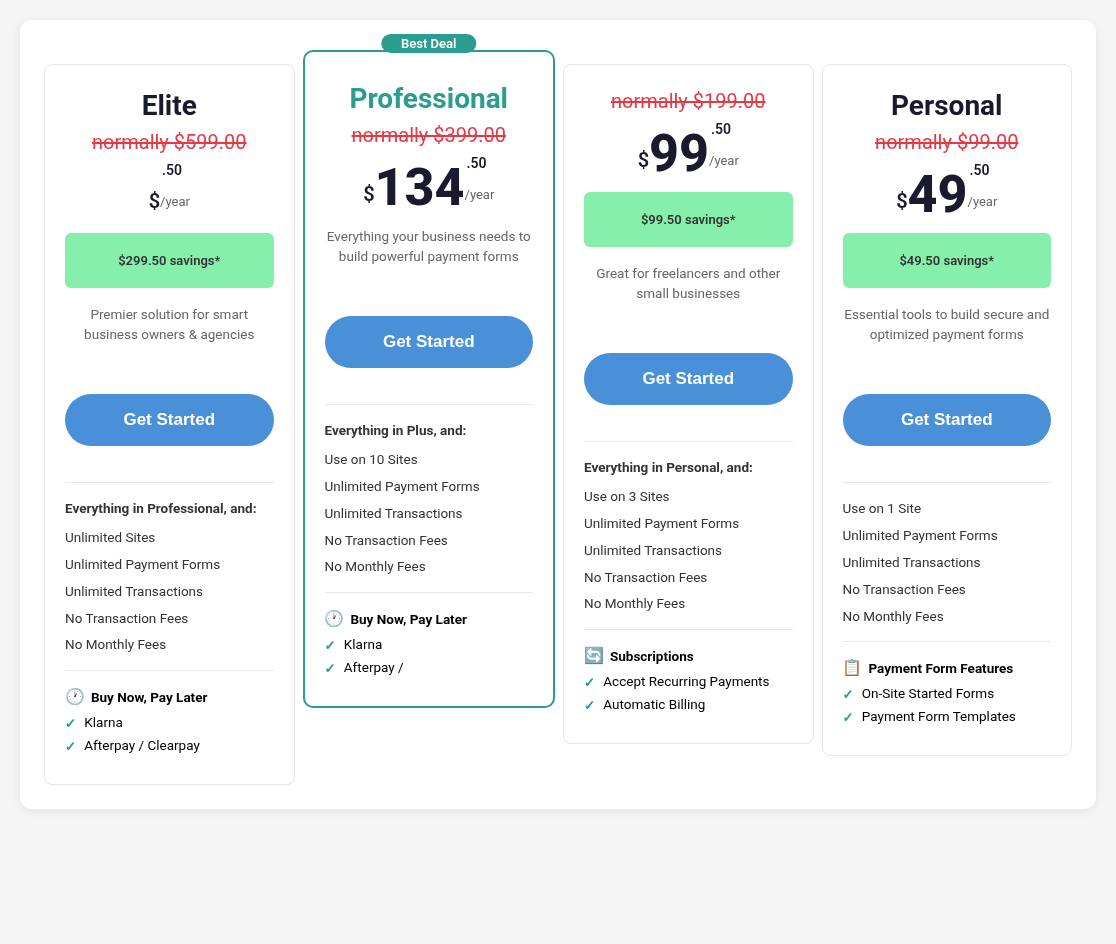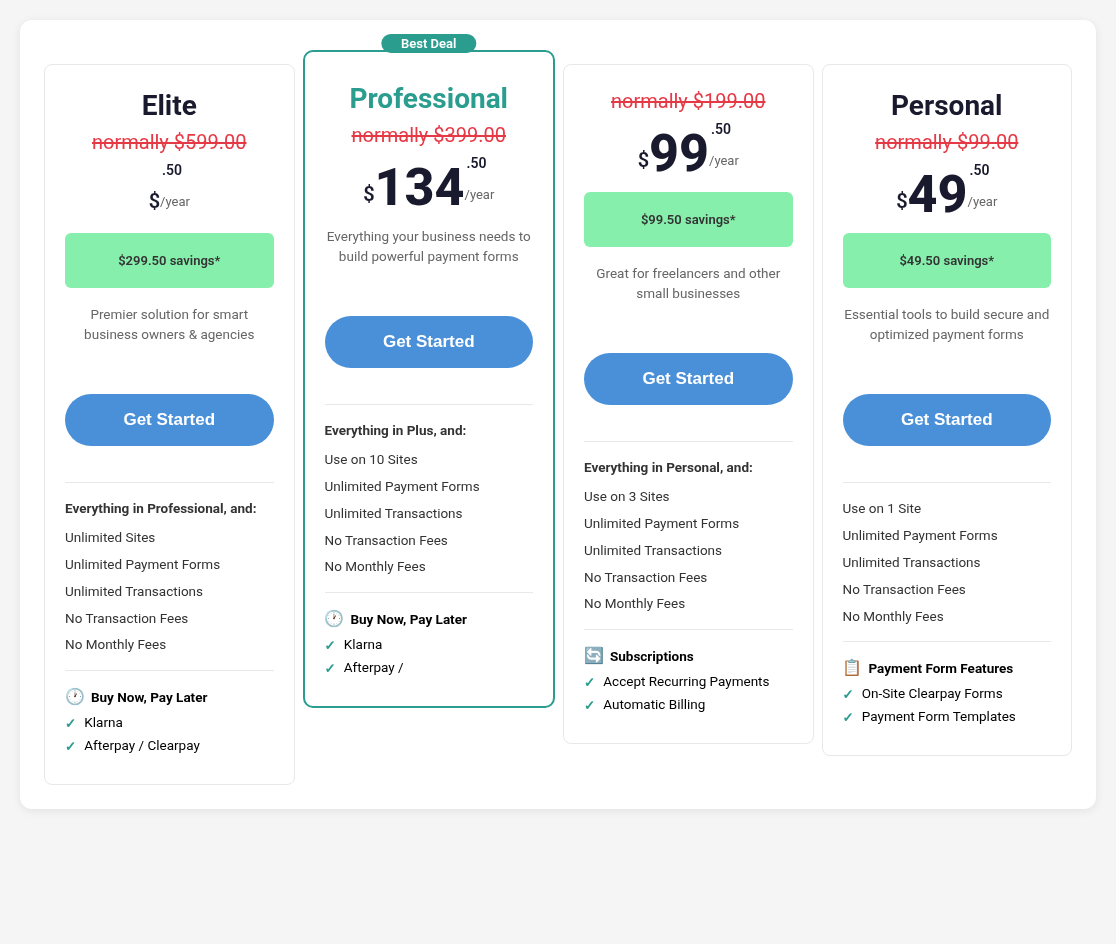--- a/index.html
+++ b/index.html
@@ -325,21 +325,21 @@
           <li>No Monthly Fees</li>
         </ul>
       <hr class="divider">
       <div class="section-header">
         <span class="icon">📋</span>
         <span>Payment Form Features</span>
       </div>
     
         <div class="check-item">
           <span class="check-icon">✓</span>
-          <span>On-Site Clearpay Forms</span>
+          <span>On-Site Started Forms</span>
         </div>
       
         <div class="check-item">
           <span class="check-icon">✓</span>
           <span>Payment Form Templates</span>
         </div>
       </div>
     </div>
 </div>
 

